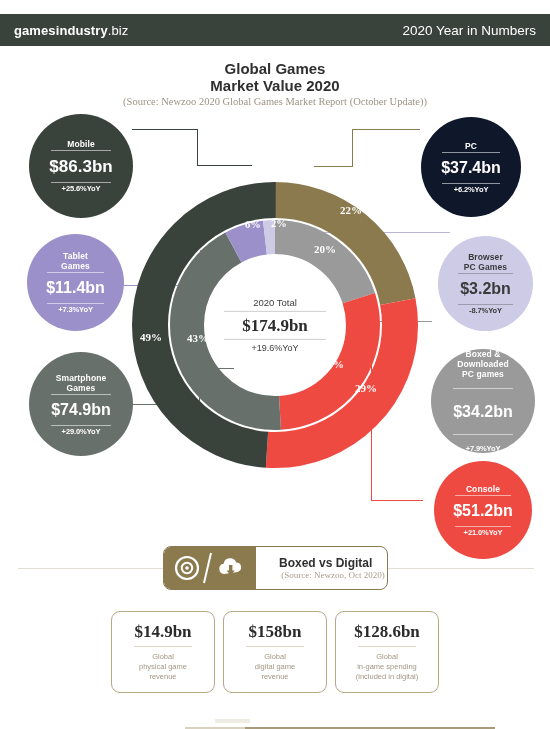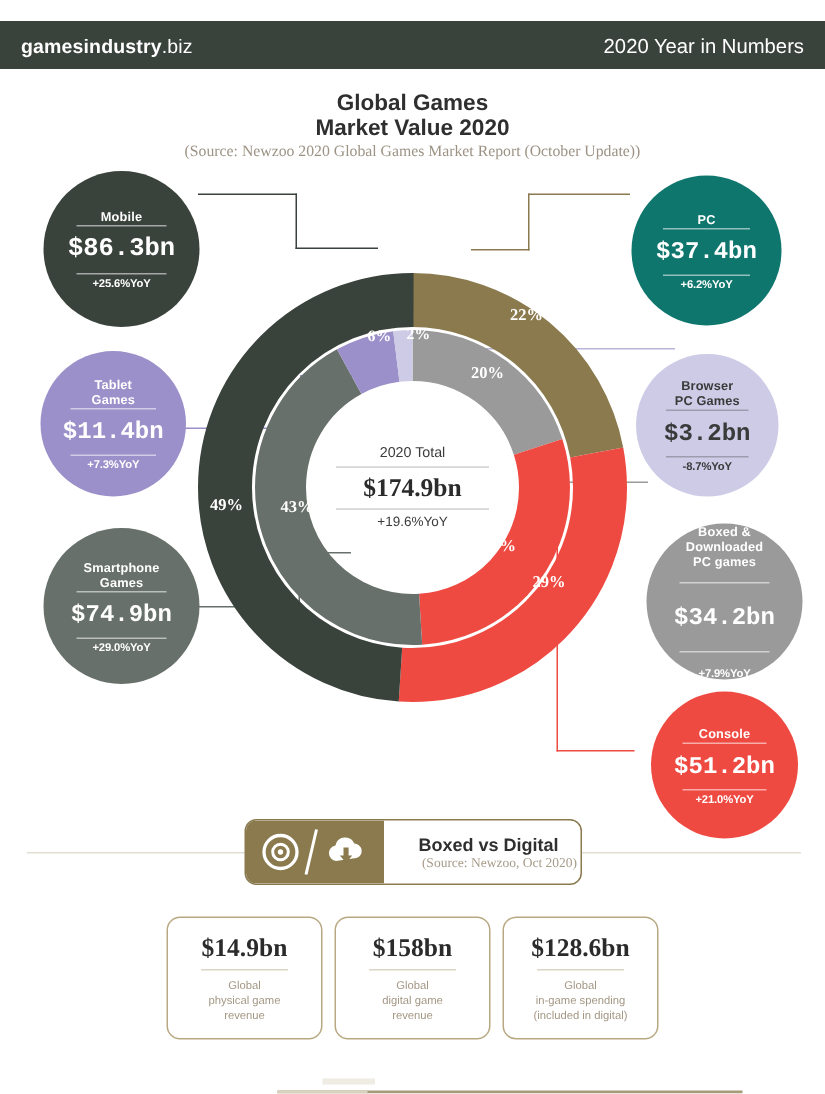--- a/index.html
+++ b/index.html
@@ -34,21 +34,21 @@
 
   
   .bubble{
     position:absolute;border-radius:50%;
     display:flex;flex-direction:column;align-items:center;
     justify-content:center;text-align:center;box-sizing:border-box;
     z-index:6;
   }
   .bub-label{font-size:8.5px;font-weight:bold;line-height:10px;letter-spacing:.1px;}
   .bub-val{
-    font-family:Liberation Mono, monospace;font-weight:bold;
+    font-family:Liberation Sans, sans-serif;font-weight:bold;
     line-height:1;margin:3px 0;padding:3px 0;
   }
   .bub-yoy{font-size:7.5px;font-weight:bold;letter-spacing:-.1px;}
   .rule{height:1px;width:58%;margin:1px auto;}
 
   .white-txt{color:#ffffff;}
   .white-txt .rule{background:rgba(255,255,255,.55);}
   .dark-txt{color:#3a3a3a;}
   .dark-txt .rule{background:rgba(70,70,70,.35);}
 
@@ -209,29 +209,29 @@
     <div class="bub-label">
       <div>Smartphone</div>
       <div>Games</div>
     </div>
     <div class="rule"></div>
     <div class="bub-val" style="font-size:16px;">$74.9bn</div>
     <div class="rule"></div>
     <div class="bub-yoy">+29.0%YoY</div>
   </div>
 
-  <div class="bubble white-txt" style="left:421px;top:117px;width:100px;height:100px;background:#0f766e;">
+  <div class="bubble white-txt" style="left:421px;top:117px;width:100px;height:100px;background:#0f172a;">
     <div class="bub-label">PC</div>
     <div class="rule"></div>
     <div class="bub-val" style="font-size:16px;">$37.4bn</div>
     <div class="rule"></div>
     <div class="bub-yoy">+6.2%YoY</div>
   </div>
 
-  <div class="bubble dark-txt" style="left:424px;top:236px;width:95px;height:95px;background:#cdcbe6;">
+  <div class="bubble dark-txt" style="left:438px;top:236px;width:95px;height:95px;background:#cdcbe6;">
     <div class="bub-label">
       <div>Browser</div>
       <div>PC Games</div>
     </div>
     <div class="rule"></div>
     <div class="bub-val" style="font-size:16px;">$3.2bn</div>
     <div class="rule"></div>
     <div class="bub-yoy">-8.7%YoY</div>
   </div>
 

